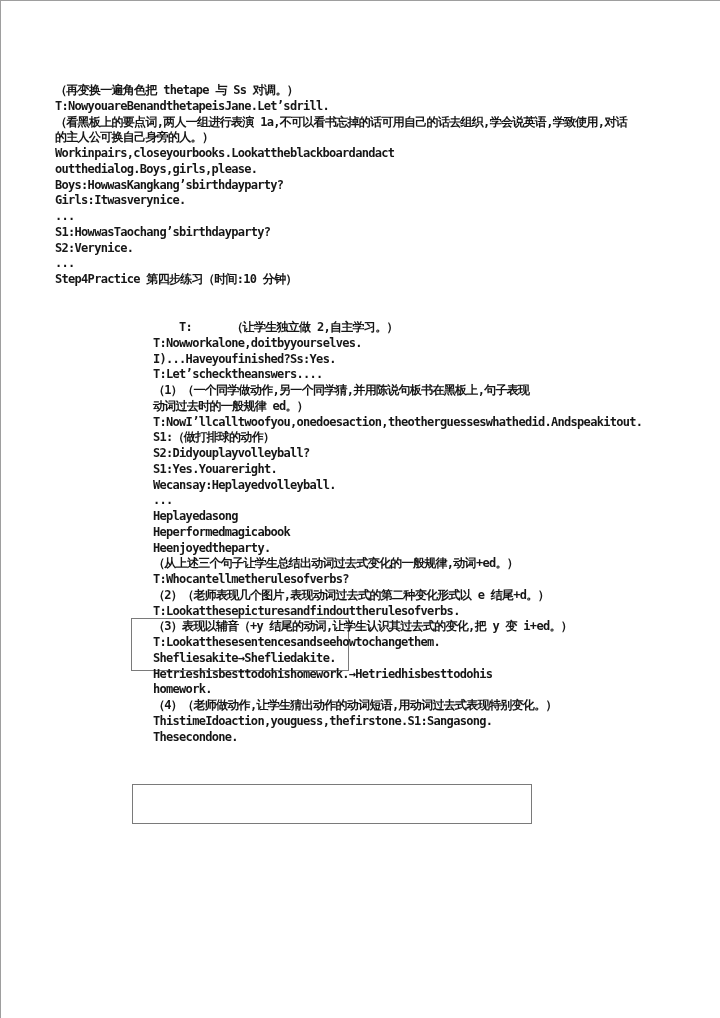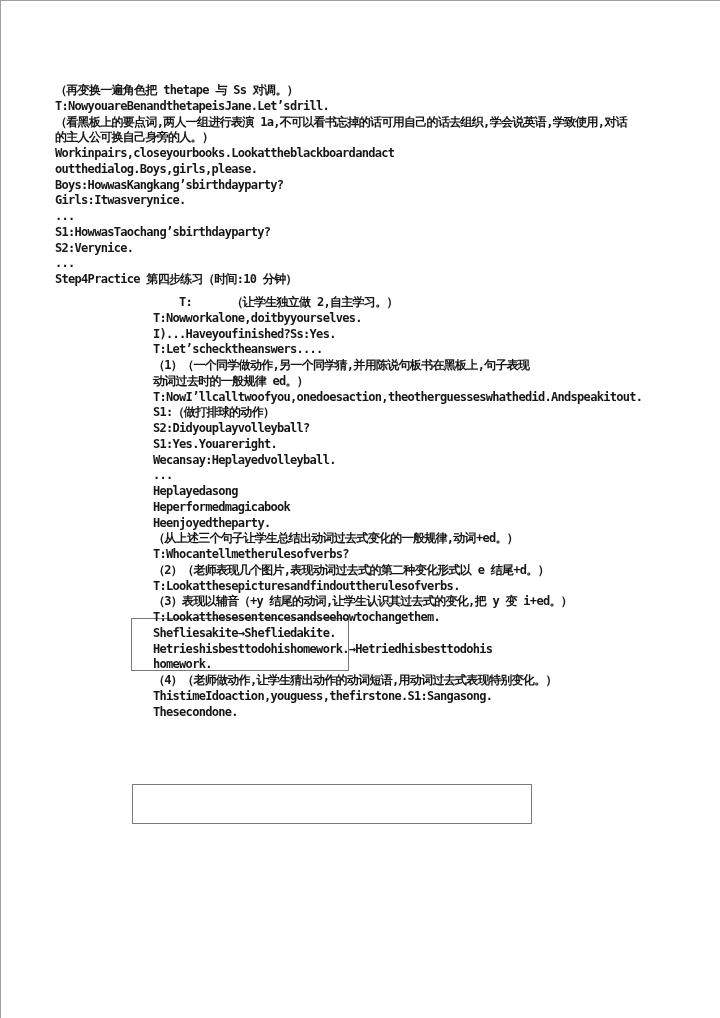--- a/index.html
+++ b/index.html
@@ -22,21 +22,21 @@
     position: absolute;
     z-index: 2;
     color: var(--text-color, #161616);
     font-weight: 700;
     font-size: 12px;
     line-height: 15.75px;
     letter-spacing: -0.7px;
     white-space: pre;
   }
   .block-top  { left: 54px;  top: 82px; }
-  .block-main { left: 152px; top: 294px; }
+  .block-main { left: 152px; top: 319px; }
   .line { height: 15.75px; }
   .frame {
     position: absolute;
     z-index: 1;
     border: 1.5px solid var(--frame-border, #7a7a7a);
     background: transparent;
     box-sizing: border-box;
   }
   .frame-around-text { left: 130px; top: 617px; width: 218px; height: 53px; }
   .frame-empty       { left: 131px; top: 783px; width: 400px; height: 40px; }

